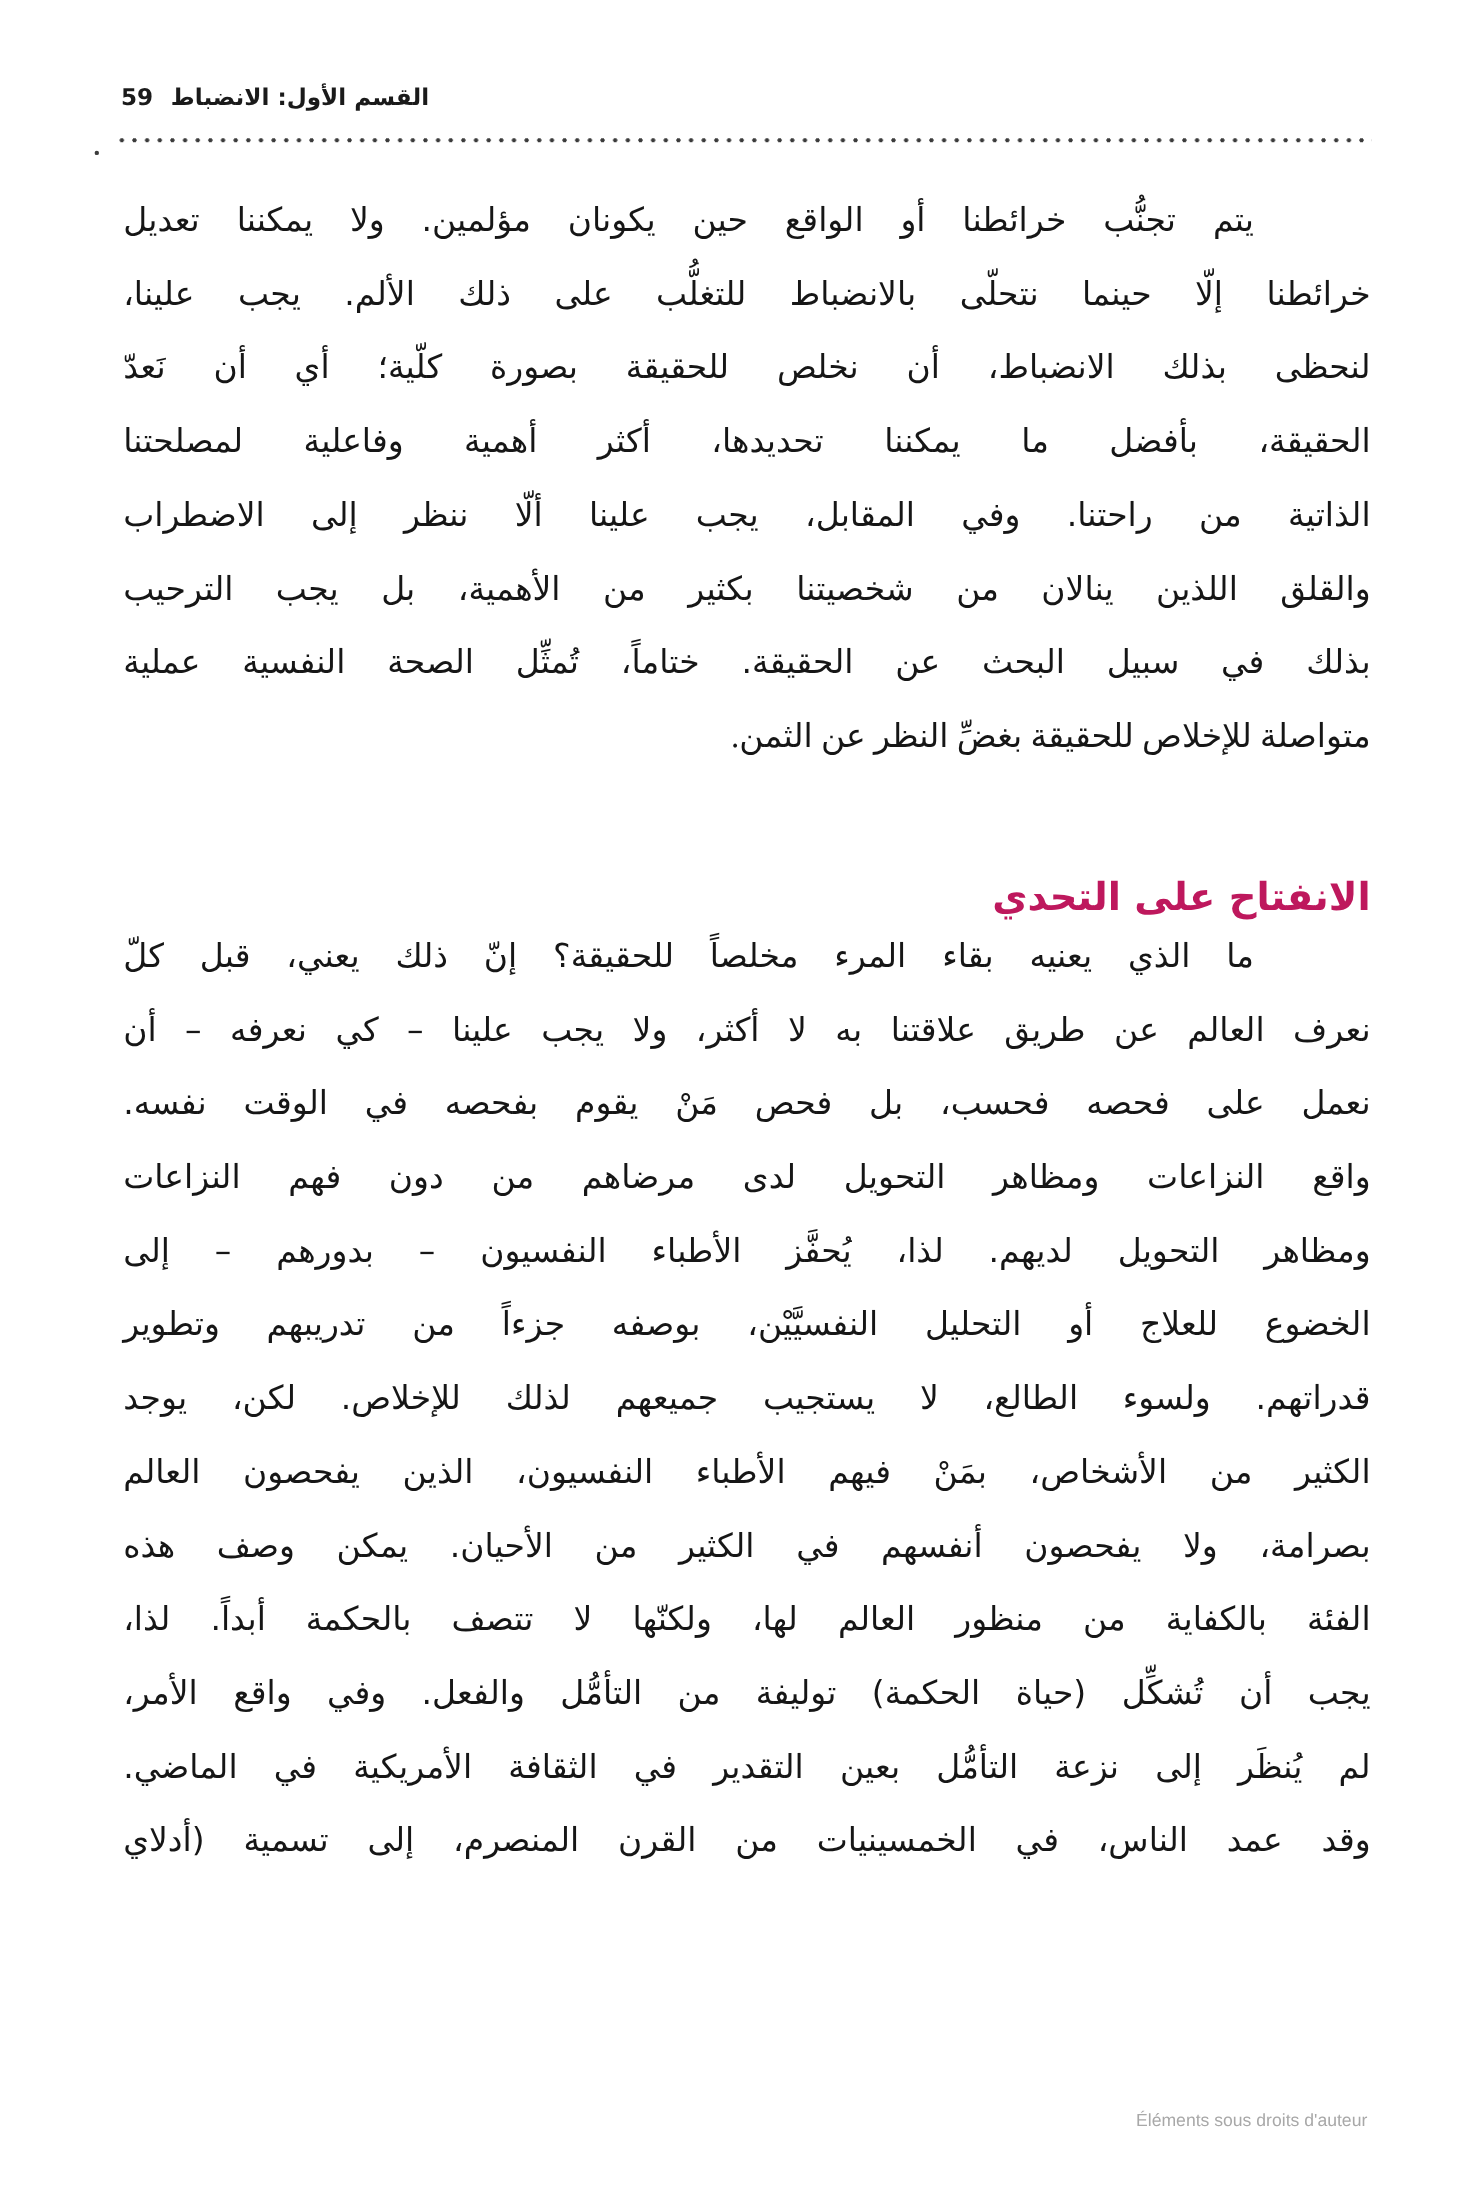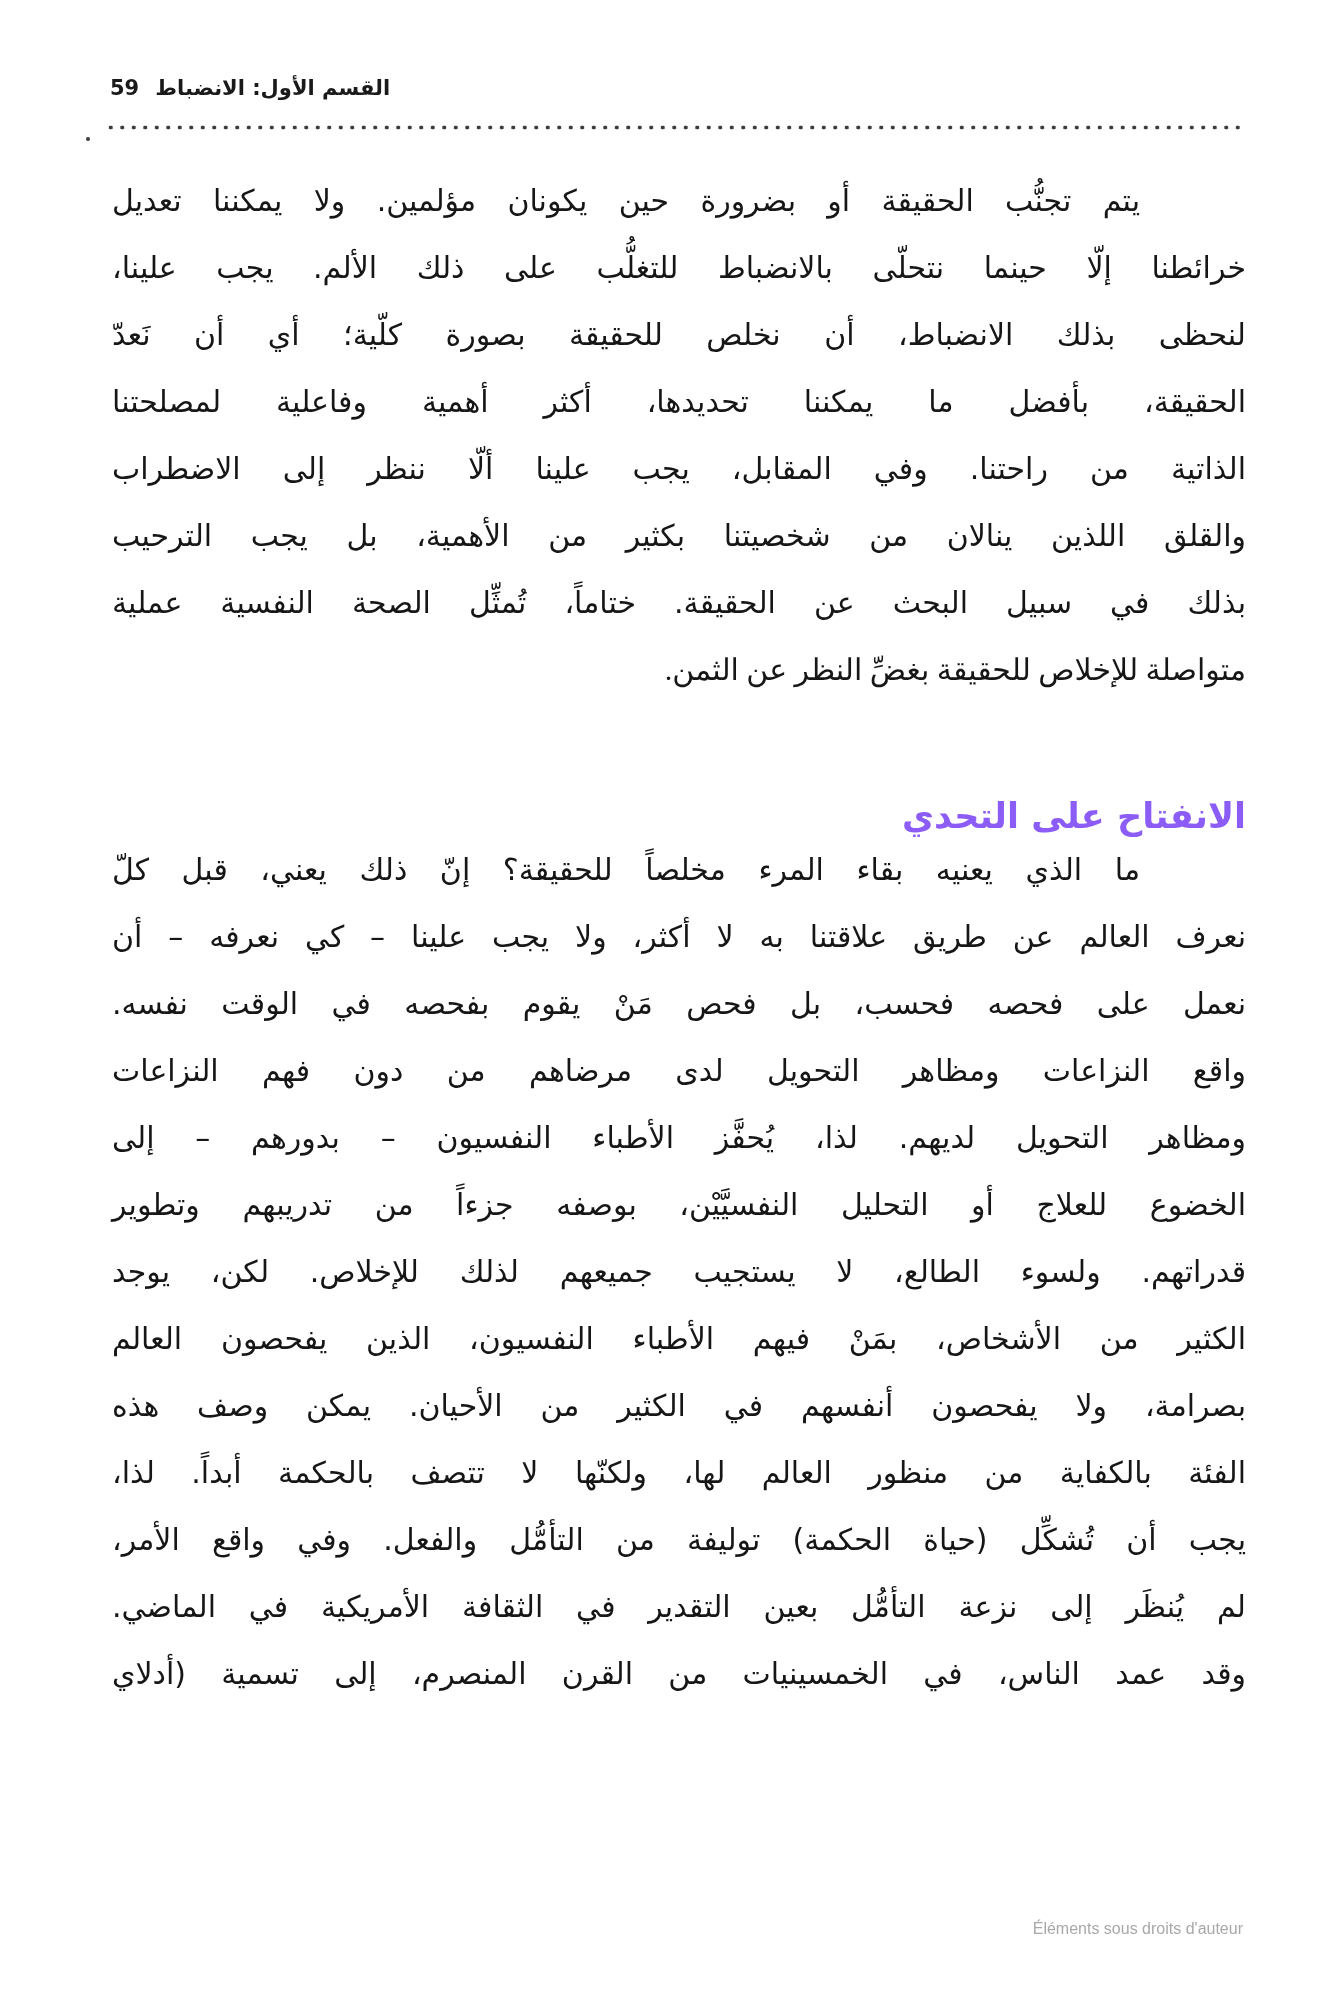--- a/index.html
+++ b/index.html
@@ -64,21 +64,21 @@
   .para1 { top: 167px; }
   .section-heading {
     position: absolute;
     right: 87px;
     top: 786px;
     margin: 0;
     direction: rtl;
     font-size: 35px;
     line-height: 60px;
     font-weight: bold;
-    color: #8b5cf6;
+    color: #be185d;
     white-space: nowrap;
     text-align: right;
   }
   .para2 { top: 836px; }
   .footer {
     position: absolute;
     right: 90px;
     top: 1920px;
     font-family: "Liberation Sans", sans-serif;
     font-size: 16px;
@@ -93,21 +93,21 @@
 
   <div class="header">
     <span class="header-title">القسم الأول: الانضباط</span>
     <span class="header-page-num">59</span>
   </div>
 
   <div class="stray-dot"></div>
   <div class="dotted-rule"></div>
 
   <div class="para para1">
-      <div class="line indent">يتم تجنُّب الحقيقة أو بضرورة حين يكونان مؤلمين. ولا يمكننا تعديل</div>
+      <div class="line indent">يتم تجنُّب خرائطنا أو الواقع حين يكونان مؤلمين. ولا يمكننا تعديل</div>
       <div class="line">خرائطنا إلّا حينما نتحلّى بالانضباط للتغلُّب على ذلك الألم. يجب علينا،</div>
       <div class="line">لنحظى بذلك الانضباط، أن نخلص للحقيقة بصورة كلّية؛ أي أن نَعدّ</div>
       <div class="line">الحقيقة، بأفضل ما يمكننا تحديدها، أكثر أهمية وفاعلية لمصلحتنا</div>
       <div class="line">الذاتية من راحتنا. وفي المقابل، يجب علينا ألّا ننظر إلى الاضطراب</div>
       <div class="line">والقلق اللذين ينالان من شخصيتنا بكثير من الأهمية، بل يجب الترحيب</div>
       <div class="line">بذلك في سبيل البحث عن الحقيقة. ختاماً، تُمثِّل الصحة النفسية عملية</div>
       <div class="line ragged">متواصلة للإخلاص للحقيقة بغضِّ النظر عن الثمن.</div>
     </div>
 
   <h2 class="section-heading">الانفتاح على التحدي</h2>

